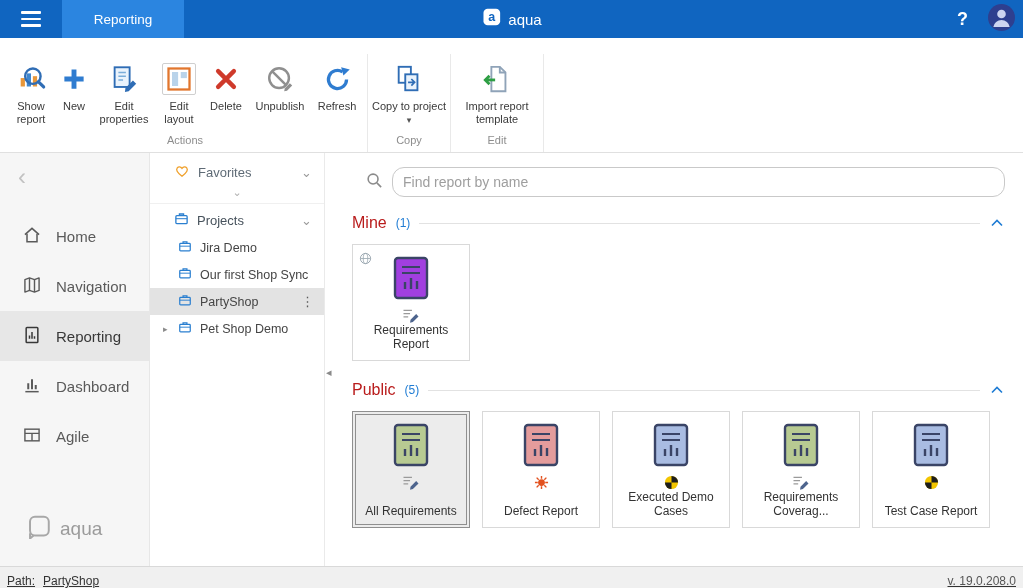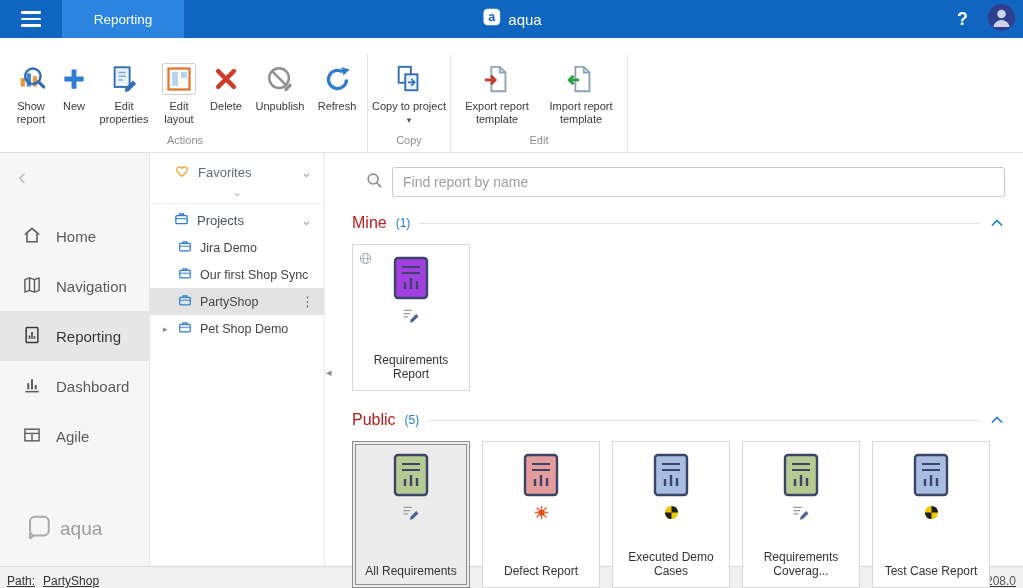--- a/index.html
+++ b/index.html
@@ -51,29 +51,29 @@
   .tree-header-projects { color:#47525c; }
   .tree-item { height:27px; display:flex; align-items:center; gap:8px; padding:0 10px 0 28px; color:#454545; font-size:12.5px; position:relative; cursor:pointer; }
   .tree-item.selected { background:#e3e3e3; }
   .kebab { margin-left:auto; color:#5a5a5a; font-size:13px; cursor:pointer; }
   .expander { position:absolute; left:13px; color:#8a8a8a; font-size:9px; cursor:pointer; }
 
   
   .main { flex:1; background:#fff; position:relative; padding:12px 16px 0 27px; min-width:0; }
   .collapse-handle { position:absolute; left:1px; top:213px; color:#8a8a8a; font-size:11px; cursor:pointer; }
   .search-row { display:flex; align-items:center; gap:9px; margin:2px 2px 0 14px; }
-  .search-input { flex:1; height:30px; border:1px solid #c9c9c9; border-radius:3px; padding:0 10px; font-size:14px; color:#333; outline:none; }
+  .search-input { flex:1; height:30px; border:1px solid #c9c9c9; border-radius:12px; padding:0 10px; font-size:14px; color:#333; outline:none; }
   .search-input::placeholder { color:#9e9e9e; }
   .section-header { display:flex; align-items:center; gap:9px; margin:17px 2px 0 0; }
   .section-title { color:#b91c1c; font-size:16px; }
   .section-count { color:#1f7cd4; font-size:12px; }
   .section-line { flex:1; height:1px; background:#e2e2e2; }
   .section-chev { display:flex; cursor:pointer; padding:2px; }
   .cards { display:flex; gap:12px; margin-top:12px; }
-  .card { width:118px; height:147px; border:1px solid #d9d9d9; background:#fff; position:relative; display:flex; flex-direction:column; align-items:center; padding-top:11px; cursor:pointer; }
+  .card { width:118px; height:117px; border:1px solid #d9d9d9; background:#fff; position:relative; display:flex; flex-direction:column; align-items:center; padding-top:11px; cursor:pointer; }
   .card.selected { background:#ececec; border-color:#8f8f8f; outline:1px solid #8f8f8f; outline-offset:-4px; }
   .card .badge { margin-top:3px; height:16px; display:flex; align-items:center; }
   .card .clabel { margin-top:auto; margin-bottom:9px; font-size:12px; color:#333; text-align:center; line-height:14px; padding:0 5px; }
   .card .globe { position:absolute; top:6px; left:6px; }
 
   
   .statusbar { flex:0 0 22px; background:#f0f0f0; border-top:1px solid #d9d9d9; display:flex; align-items:flex-end; padding:0 7px; font-size:12px; color:#333;text-decoration:underline; }
   .statusbar .ver { margin-left:auto; color:#555; }
   .path-value { margin-left:8px; }
 </style>
@@ -205,31 +205,20 @@
       <div class="rgroup-label">Copy</div>
     </div>
 
     <div class="rgroup last">
       <div class="rbuttons">
         <div class="rbtn" style="width:84px">
           <span class="icon">
             <svg width="30" height="30" viewBox="0 0 32 32">
               <path d="M10 3 h9 l6 6 v20 H10 z" fill="#fff" stroke="#8fa3b8" stroke-width="2"></path>
               <path d="M19 3 v6 h6" fill="none" stroke="#8fa3b8" stroke-width="2"></path>
-              <path d="M3 17 h10.5" stroke="#c8392e" stroke-width="3"></path>
-              <path d="M9.5 12.5 L14 17 L9.5 21.5" fill="none" stroke="#c8392e" stroke-width="3"></path>
-            </svg>
-          </span>
-          <span class="rlabel">Export report template</span>
-        </div>
-        <div class="rbtn" style="width:84px">
-          <span class="icon">
-            <svg width="30" height="30" viewBox="0 0 32 32">
-              <path d="M10 3 h9 l6 6 v20 H10 z" fill="#fff" stroke="#8fa3b8" stroke-width="2"></path>
-              <path d="M19 3 v6 h6" fill="none" stroke="#8fa3b8" stroke-width="2"></path>
               <path d="M14 17 H3.5" stroke="#2e9e44" stroke-width="3"></path>
               <path d="M8 12.5 L3.5 17 L8 21.5" fill="none" stroke="#2e9e44" stroke-width="3"></path>
             </svg>
           </span>
           <span class="rlabel">Import report template</span>
         </div>
       </div>
       <div class="rgroup-label">Edit</div>
     </div>
 

